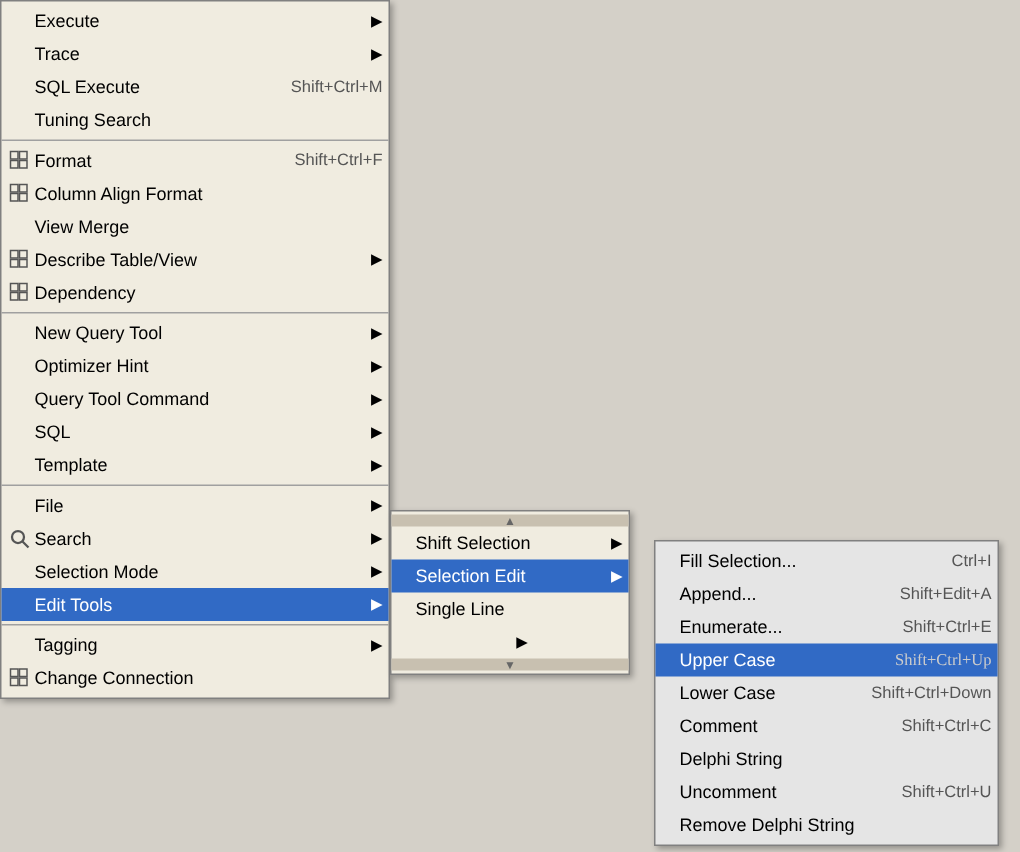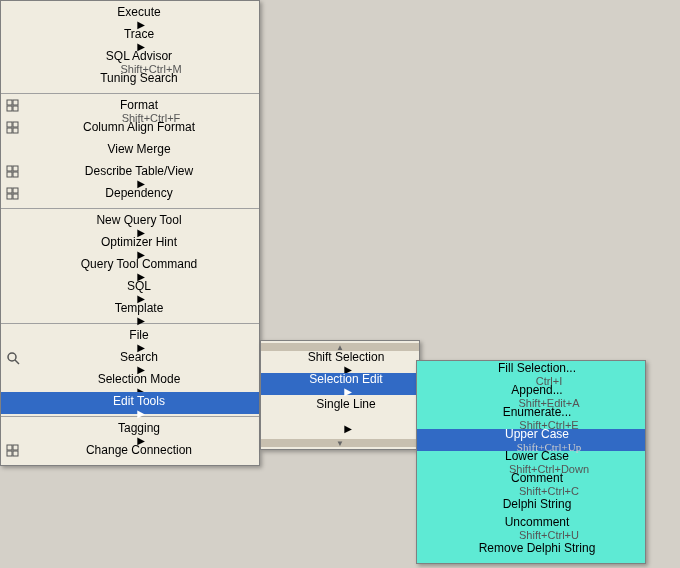--- a/index.html
+++ b/index.html
@@ -32,21 +32,20 @@
 
     .menu-item {
       display: flex;
       align-items: center;
       padding: 2px 4px 2px 22px;
       cursor: default;
       position: relative;
       white-space: nowrap;
       color: #000;
       height: 22px;
-      flex-direction: column;
     }
 
     .menu-item:hover, .menu-item.active {
       background: #316ac5;
       color: #fff;
     }
 
     .menu-item .label {
       flex: 1;
     }
@@ -91,27 +90,27 @@
       box-shadow: 2px 2px 4px rgba(0,0,0,0.3);
       min-width: 160px;
       padding: 2px 0;
       position: absolute;
       left: 260px;
       top: 340px;
     }
 
     
     .menu-level3 {
-      background: #5eead4;
+      background: #e5e5e5;
       border: 1px solid #808080;
       box-shadow: 2px 2px 4px rgba(0,0,0,0.3);
       min-width: 230px;
       padding: 2px 0;
       position: absolute;
-      left: 416px;
+      left: 436px;
       top: 360px;
     }
 
     .menu-level2 .menu-item,
     .menu-level3 .menu-item {
       padding: 2px 4px 2px 16px;
       justify-content: center;
     }
 
     .menu-level3 .menu-item .shortcut {
@@ -143,21 +142,21 @@
 
   <div class="menu-item">
         <span class="label">Execute</span>
         <span class="arrow">▶</span>
       </div>
       <div class="menu-item">
         <span class="label">Trace</span>
         <span class="arrow">▶</span>
       </div>
       <div class="menu-item">
-        <span class="label">SQL Advisor</span>
+        <span class="label">SQL Execute</span>
         <span class="shortcut">Shift+Ctrl+M</span>
       </div>
       <div class="menu-item">
         <span class="label">Tuning Search</span>
       </div>
       <div class="menu-separator"></div>
       <div class="menu-item">
         <span class="menu-icon">
           <svg width="14" height="14" viewBox="0 0 14 14">
             <rect x="1" y="1" width="5" height="5" fill="none" stroke="#555" stroke-width="1"></rect>

